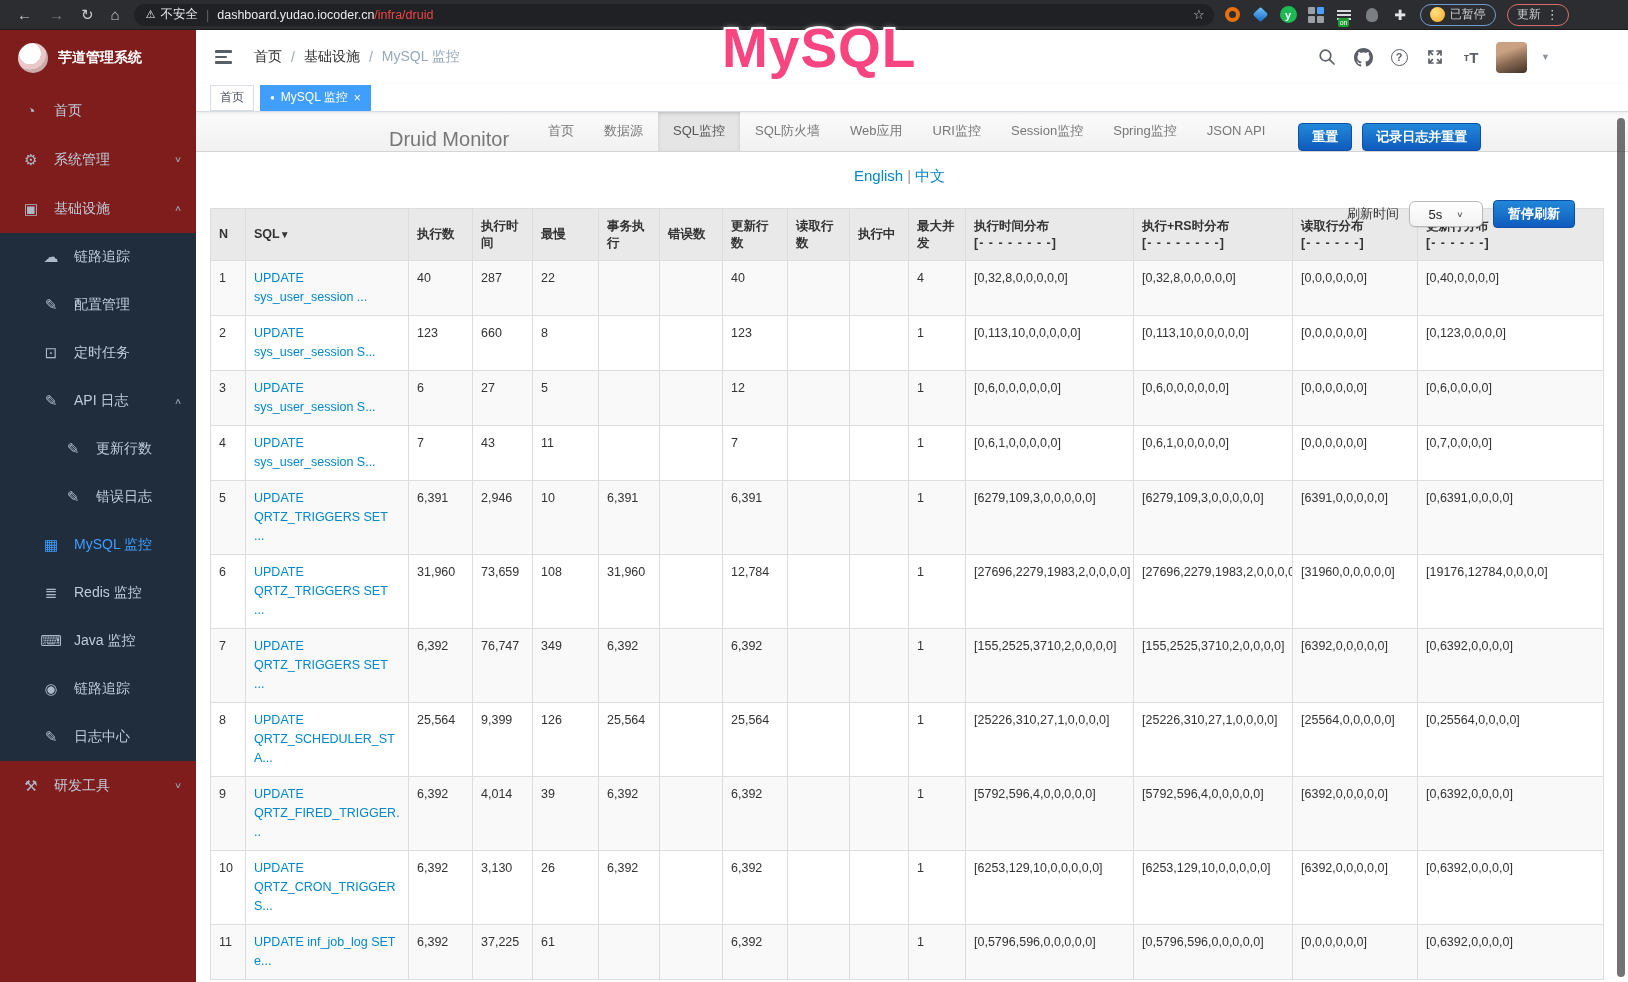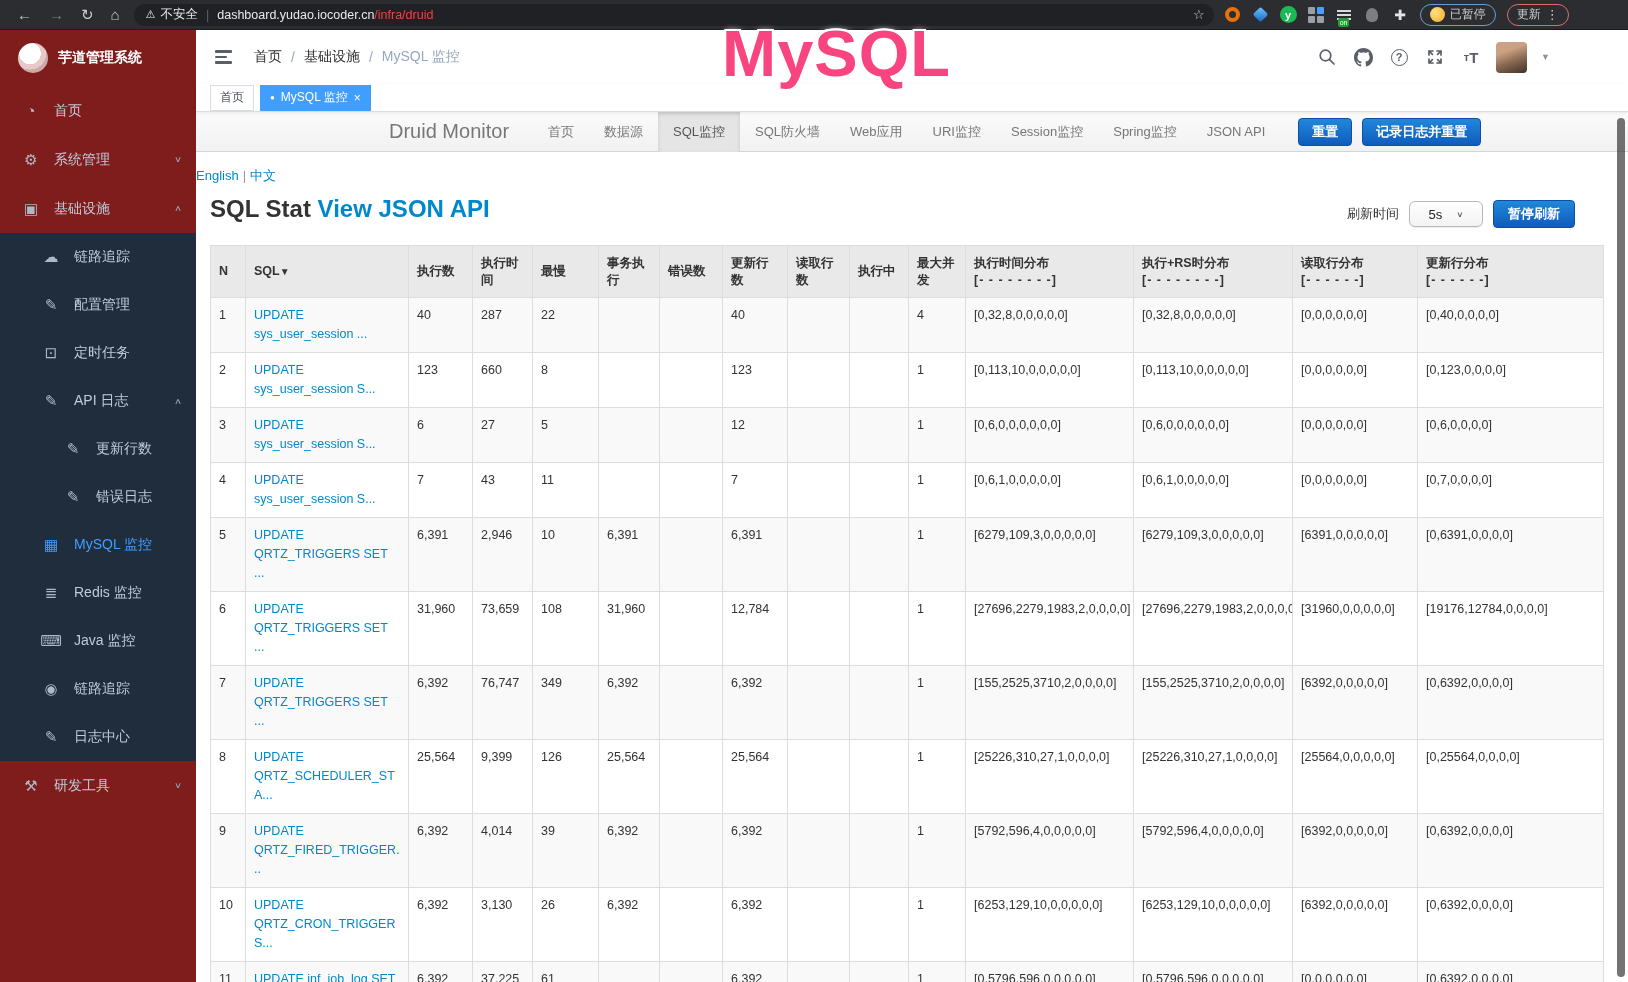--- a/index.html
+++ b/index.html
@@ -29,21 +29,21 @@
   .liston .on{position:absolute;bottom:-4px;left:2px;background:#1e9e33;color:#fff;font-size:7px;padding:0 2px;border-radius:2px;line-height:9px}
   .ghost{background:#8a8d91;border-radius:50% 50% 40% 40%;width:12px;height:14px;opacity:.85}
   .puzzle{color:#e3e4e6;font-size:14px}
   .chip{display:flex;align-items:center;gap:5px;height:22px;border-radius:11px;padding:0 9px;font-size:12px;cursor:pointer}
   .chip.paused{border:1.5px solid #6f9bd1;color:#c9cbce}
   .chip.paused .face{width:15px;height:15px;border-radius:50%;background:radial-gradient(circle at 35% 35%,#ffe082,#f9a825)}
   .chip.update{border:1.5px solid #d96d6d;color:#c9cbce;margin-right:8px}
   .chip .dots{color:#c9cbce;font-size:13px}
 
   
-  .overlay-word{position:absolute;left:722px;top:16px;z-index:60;font-size:65px;font-weight:bold;letter-spacing:1px;color:#f9457f;
+  .overlay-word{position:absolute;left:722px;top:16px;z-index:60;font-size:55px;font-weight:bold;letter-spacing:1px;color:#f9457f;
     text-shadow:2px 2px 0 #fff,-2px -2px 0 #fff,2px -2px 0 #fff,-2px 2px 0 #fff,0 2px 0 #fff,0 -2px 0 #fff,2px 0 0 #fff,-2px 0 0 #fff,0 0 7px #fff}
 
   
   .sidebar{position:absolute;left:0;top:30px;width:196px;height:952px;background:#7f1d1d;overflow:hidden}
   .logo{display:flex;align-items:center;height:56px;padding-left:18px;cursor:pointer}
   .logo .avatar{width:30px;height:30px;border-radius:50%;background:radial-gradient(circle at 40% 35%,#fff 0 40%,#e8c8c8 41% 60%,#caa 61%);margin-right:10px;flex:0 0 auto}
   .logo .app-title{color:#fff;font-size:14px;font-weight:bold;white-space:nowrap}
   .side-item{display:flex;align-items:center;height:49px;padding:0 14px 0 20px;color:#bfcbd9;font-size:14px;cursor:pointer;white-space:nowrap}
   .side-item .ic{width:22px;margin-right:12px;font-size:15px;text-align:center;color:#aeb9c8;flex:0 0 auto}
   .side-item.sub{background:#1f2d3d;height:48px;padding-left:40px}
@@ -71,30 +71,30 @@
   .fontsz .sm{font-size:11px}
   .user-avatar{width:31px;height:31px;border-radius:4px;background:linear-gradient(160deg,#caa183 0 30%,#8a6a52 60%,#403028);cursor:pointer}
   .user-caret{font-size:9px;color:#8c939d;cursor:pointer}
 
   .tagsbar{height:28px;border-bottom:1px solid #d8dce5;box-shadow:0 1px 3px rgba(0,0,0,.08);display:flex;align-items:center;padding-left:14px;gap:6px;position:relative;z-index:2;background:#fff}
   .tag{height:26px;display:inline-flex;align-items:center;padding:0 9px;border:1px solid #d8dce5;background:#fff;color:#495060;font-size:12px;cursor:pointer;gap:6px}
   .tag.active{background:#409eff;border-color:#409eff;color:#fff}
   .tag .dot{font-size:8px;line-height:1}
   .tag .x{font-size:12px;line-height:1;cursor:pointer}
 
-  .druidnav{height:40px;background:linear-gradient(180deg,#fbfbfb,#f1f1f1);border-bottom:1px solid #d4d4d4;display:flex;align-items:center}
+  .druidnav{height:40px;background:linear-gradient(180deg,#fbfbfb,#f1f1f1);border-bottom:1px solid #d4d4d4;display:flex;align-items:flex-end}
   .brand{margin-left:193px;font-size:20px;color:#777;white-space:nowrap;cursor:pointer}
   .dnav{display:flex;list-style:none;margin-left:24px;height:40px}
   .dnav li{padding:0 15px;line-height:40px;font-size:13px;color:#777;cursor:pointer;white-space:nowrap}
   .dnav li.active{background:#e5e5e5;color:#555;box-shadow:inset 0 2px 4px rgba(0,0,0,.12)}
   .dbtn{height:28px;padding:0 13px;margin-left:10px;border:1px solid #0d4fa6;border-radius:4px;background:linear-gradient(180deg,#2188d8,#0f5bbd);color:#fff;font-size:13px;font-weight:bold;cursor:pointer;white-space:nowrap}
   .dbtn.first{margin-left:18px}
 
   .page{position:relative;padding-top:0}
-  .langrow{text-align:left;padding:15px 25px 0 0;font-size:13px}
+  .langrow{text-align:center;padding:15px 25px 0 0;font-size:15px}
   .langrow a{color:#0088cc;text-decoration:none;cursor:pointer}
   .langrow .bar{color:#999;margin:0 4px}
   .titlerow{margin:10px 0 0 14px;font-size:24px;font-weight:bold;color:#333}
   .titlerow .jsonapi{color:#0088cc;cursor:pointer}
   .refresh{position:absolute;right:53px;top:48px;display:flex;align-items:center;gap:10px;font-size:13px;color:#333}
   .sel{width:74px;height:26px;border:1px solid #b9b9b9;border-radius:6px;background:linear-gradient(180deg,#fff,#f3f3f3);display:flex;align-items:center;justify-content:center;gap:14px;font-size:13px;color:#222;cursor:pointer;box-shadow:0 1px 1px rgba(0,0,0,.08)}
   .sel .caret{font-size:10px;color:#555;transform:scaleY(.8)}
   .pausebtn{height:28px;padding:0 14px;border:1px solid #0d4fa6;border-radius:4px;background:linear-gradient(180deg,#2188d8,#0f5bbd);color:#fff;font-size:13px;font-weight:bold;cursor:pointer}
 
   
@@ -305,24 +305,20 @@
         <li>Spring监控</li>
         <li>JSON API</li>
       </ul>
     <button class="dbtn first">重置</button>
     <button class="dbtn">记录日志并重置</button>
   </div>
 
   <div class="page">
     <div class="langrow">
       <a>English</a><span class="bar">|</span><a>中文</a>
-    </div>
-    <div class="titlerow">
-      <span>SQL Stat</span>
-      <span class="jsonapi">View JSON API</span>
     </div>
     <div class="refresh">
       <span>刷新时间</span>
       <span class="sel">
         <span>5s</span>
         <span class="caret">∨</span>
       </span>
       <button class="pausebtn">暂停刷新</button>
     </div>
 

